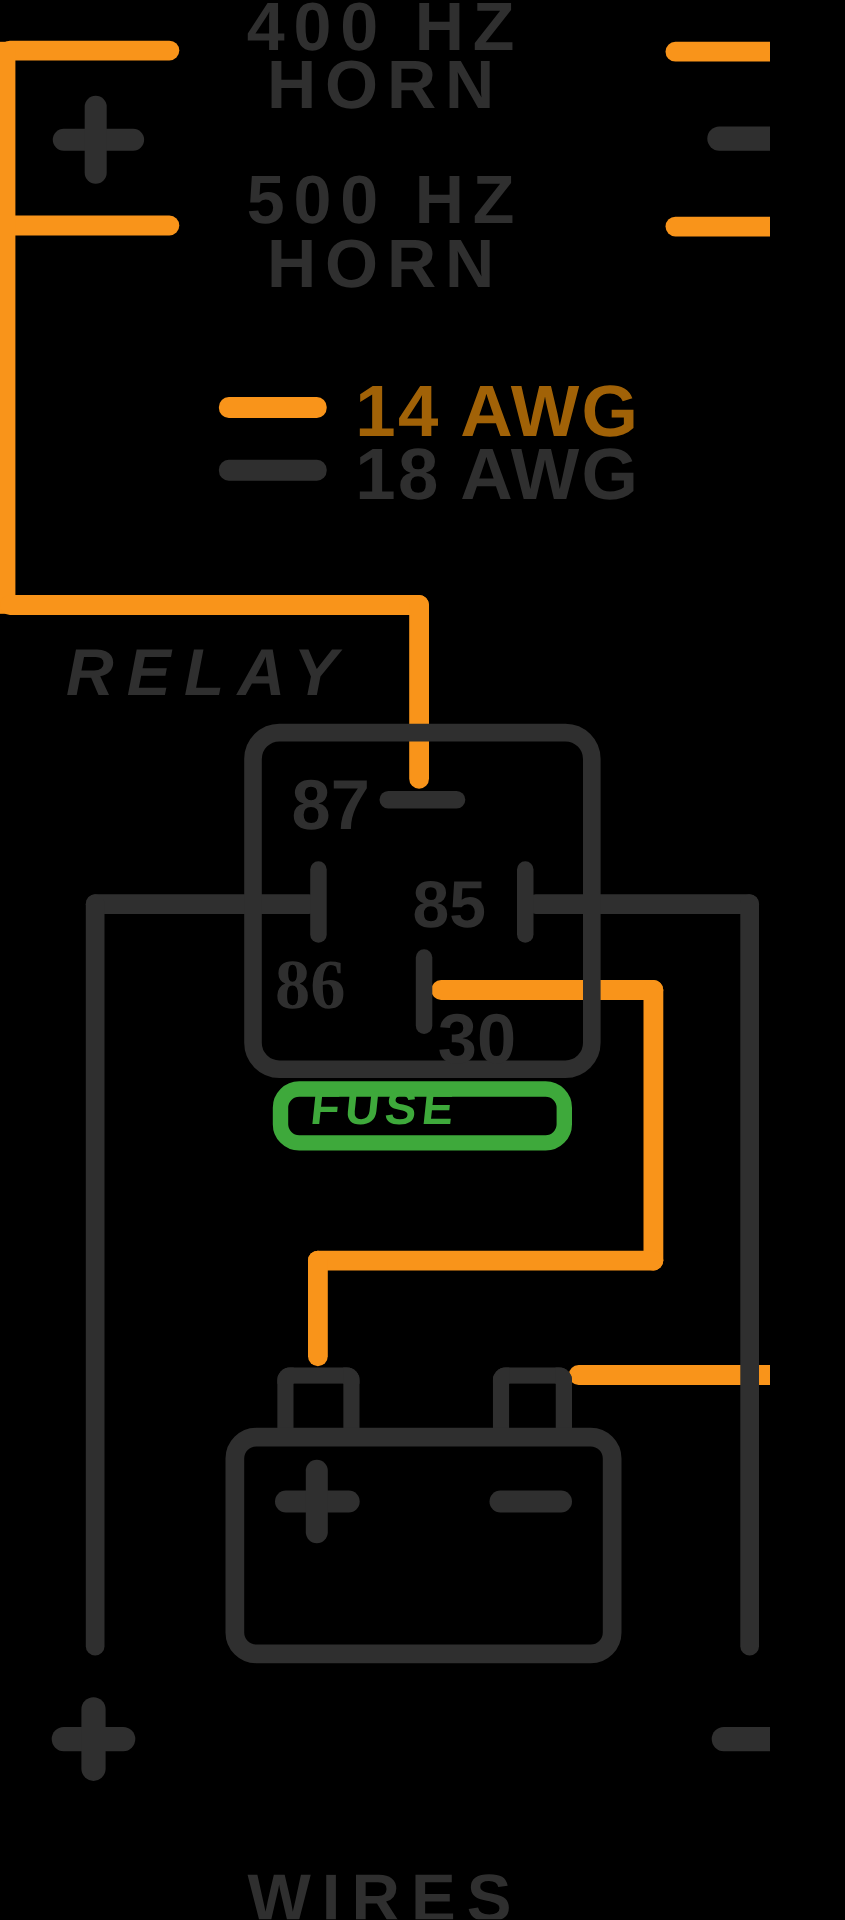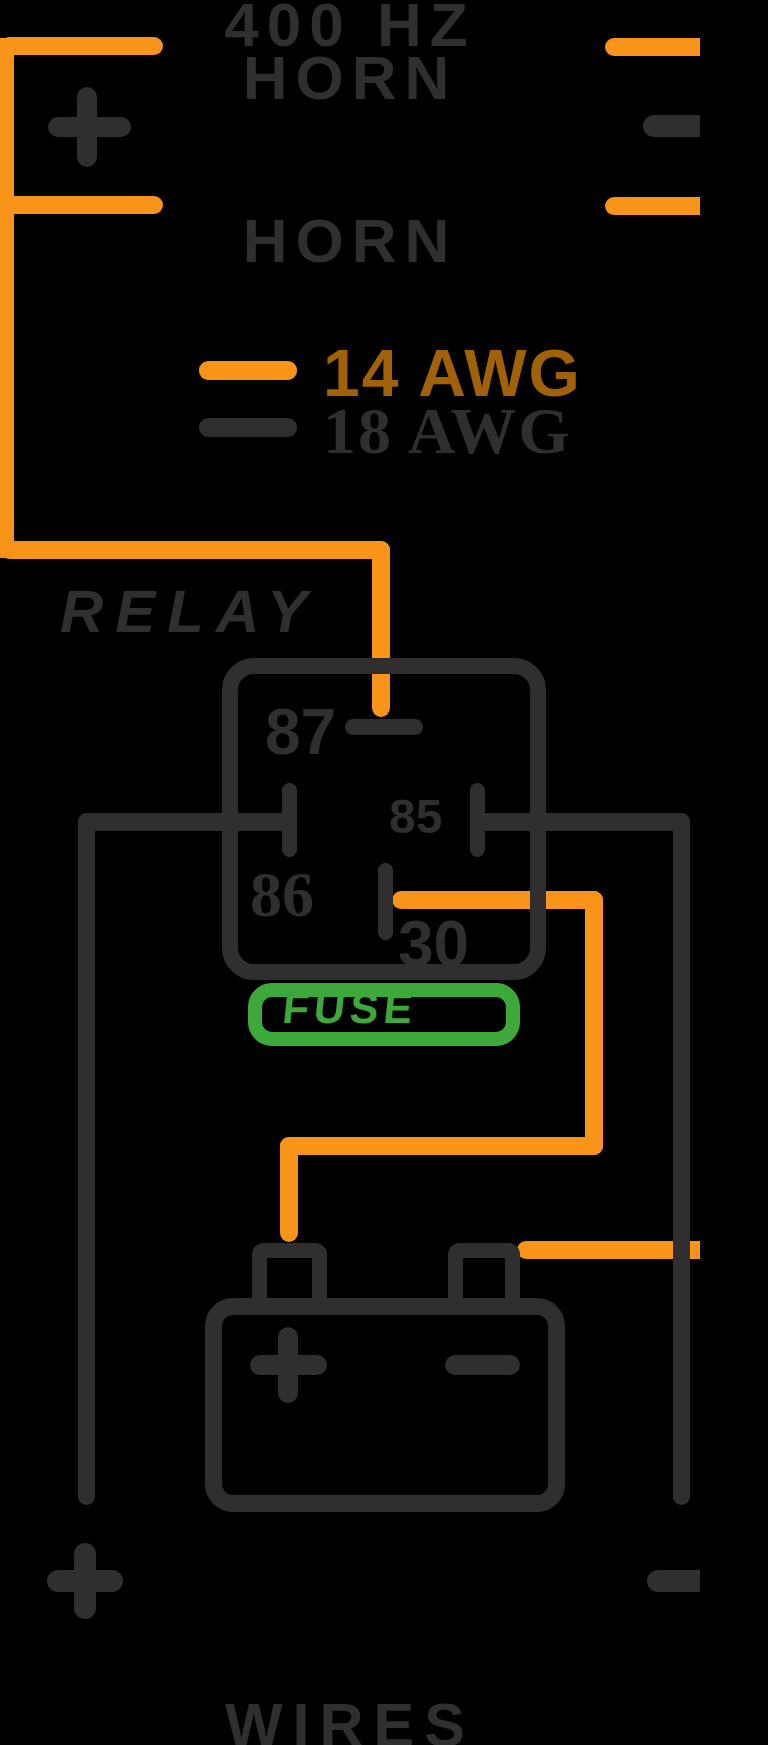--- a/index.html
+++ b/index.html
@@ -27,20 +27,21 @@
   #battery-post-negative{left:448px;top:1243px;width:72px;height:62px;}
   .pin-bar{position:absolute;background:#2F2F2F;border-radius:8px;}
 </style>
 </head>
 <body>
 
 <div id="stage">
 
   <div class="txt center" style="top:-6px;font-size:62px;letter-spacing:8px;">400 HZ</div>
   <div class="txt center" style="top:47px;font-size:62px;letter-spacing:8px;">HORN</div>
+  <div class="txt center" style="top:152px;font-size:62px;letter-spacing:8px;">500 HZ</div>
   <div class="txt center" style="top:210px;font-size:62px;letter-spacing:8px;">HORN</div>
 
   <div>
     <div class="sym" style="left:48px;top:117px;width:83px;height:20px;"></div>
     <div class="sym" style="left:77px;top:87px;width:20px;height:80px;"></div>
   </div>
   <div class="sym" style="left:643px;top:115px;width:77px;height:22px;border-radius:11px;"></div>
 
   <div class="wire w-orange" style="left:0;top:37px;width:163px;height:18px;"></div>
   <div class="wire w-orange" style="left:0;top:196px;width:163px;height:18px;"></div>
@@ -59,29 +60,29 @@
   <div class="wire w-orange" style="left:280px;top:1137px;width:18px;height:105px;"></div>
 
   <div class="wire w-gray" style="left:78px;top:813px;width:212px;height:18px;"></div>
   <div class="wire w-gray" style="left:78px;top:813px;width:17px;height:692px;"></div>
   <div class="wire w-gray" style="left:478px;top:813px;width:212px;height:18px;"></div>
   <div class="wire w-gray" style="left:673px;top:813px;width:17px;height:692px;"></div>
 
   <div class="wire w-orange" style="left:199px;top:361px;width:98px;height:19px;"></div>
   <div class="txt orange-txt" style="left:323px;top:340px;font-size:66px;letter-spacing:2px;">14 AWG</div>
   <div class="wire w-gray" style="left:199px;top:418px;width:98px;height:19px;"></div>
-  <div class="txt" style="left:323px;top:398px;font-size:66px;letter-spacing:2px;font-family:Liberation Serif, serif;">18 AWG</div>
+  <div class="txt" style="left:323px;top:398px;font-size:66px;letter-spacing:2px;">18 AWG</div>
 
   <div class="txt" style="left:60px;top:582px;font-size:60px;letter-spacing:12px;font-style:italic;">RELAY</div>
   <div class="box" id="relay-box"></div>
 
   <div class="txt" style="left:265px;top:700px;font-size:64px;">87</div>
   <div class="pin-bar" style="left:345px;top:719px;width:78px;height:16px;"></div>
 
-  <div class="txt" style="left:389px;top:793px;font-size:48px;">85</div>
+  <div class="txt" style="left:375px;top:793px;font-size:60px;">85</div>
   <div class="pin-bar" style="left:470px;top:783px;width:15px;height:74px;"></div>
 
   <div class="txt" style="left:250px;top:863px;font-size:64px;font-family:Liberation Serif, serif;">86</div>
   <div class="pin-bar" style="left:282px;top:783px;width:15px;height:74px;"></div>
 
   <div class="txt" style="left:398px;top:912px;font-size:64px;">30</div>
   <div class="pin-bar" style="left:378px;top:863px;width:15px;height:77px;"></div>
 
   <div class="box" id="fuse-box"></div>
   <div class="txt center green-txt" style="top:987px;font-size:43px;letter-spacing:5px;transform:skewX(-6deg);">FUSE</div>

